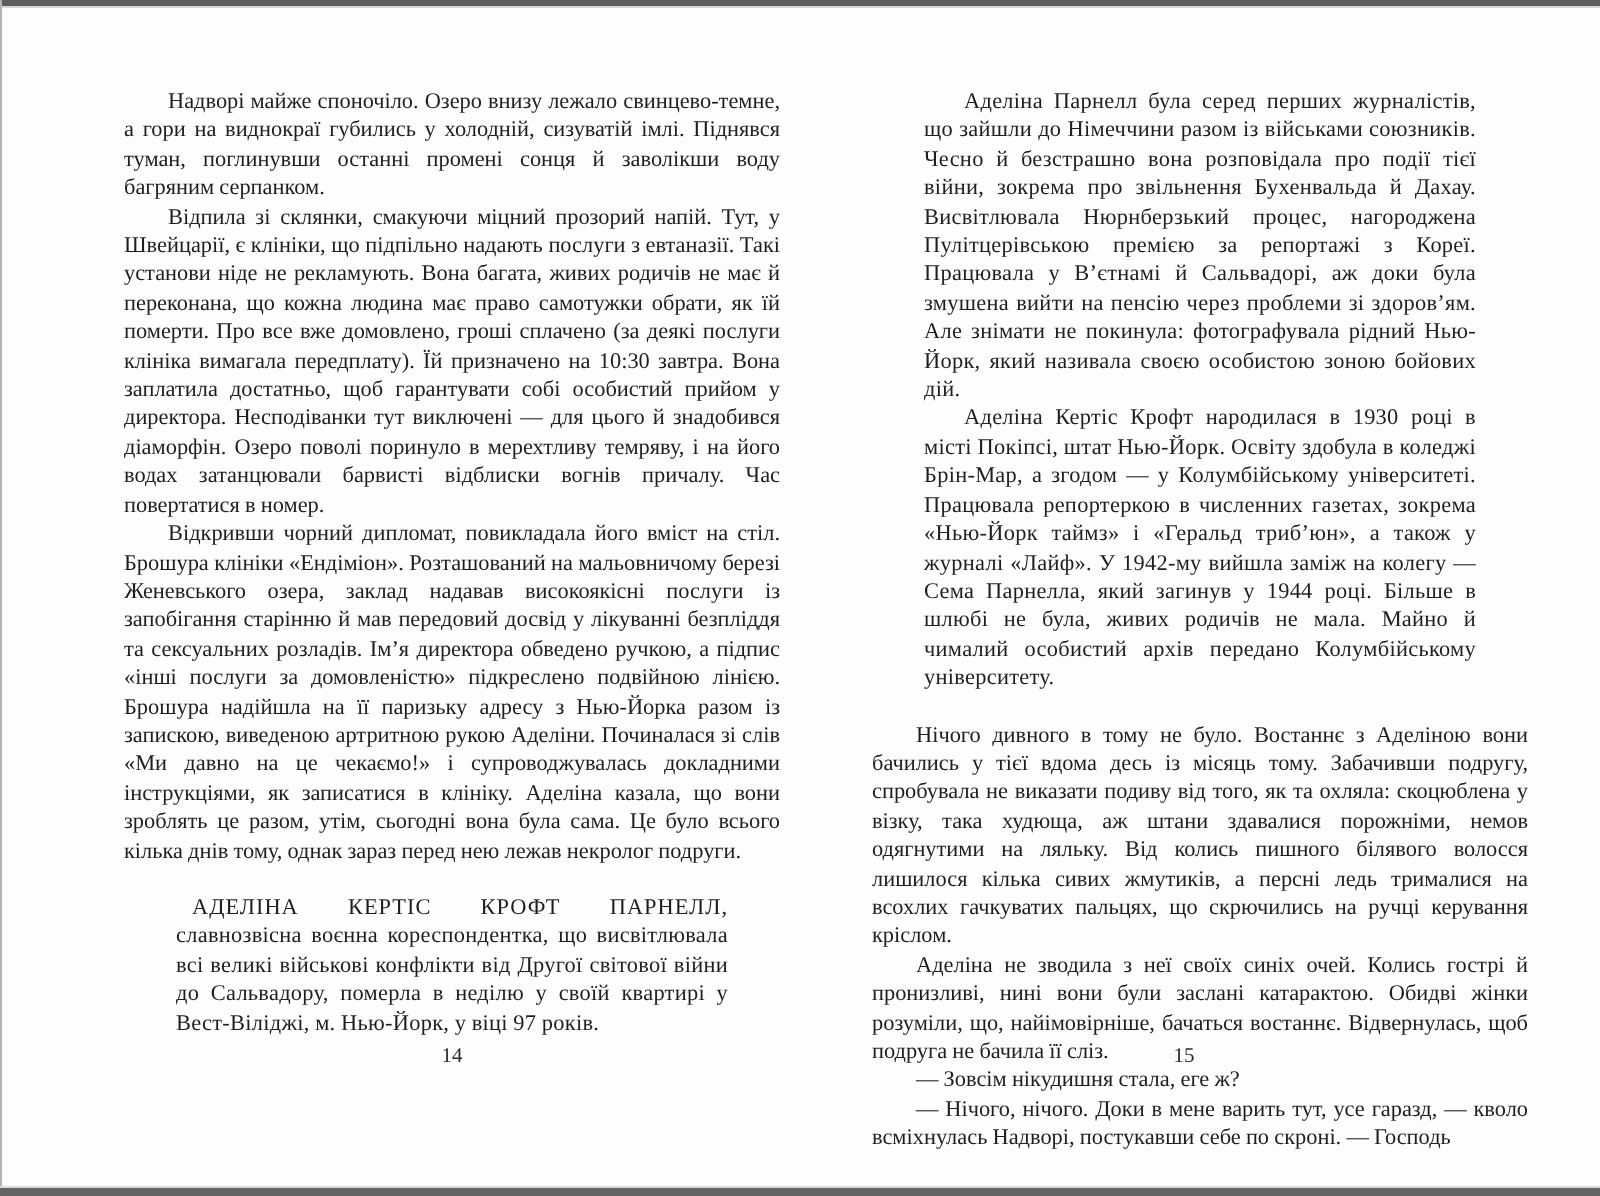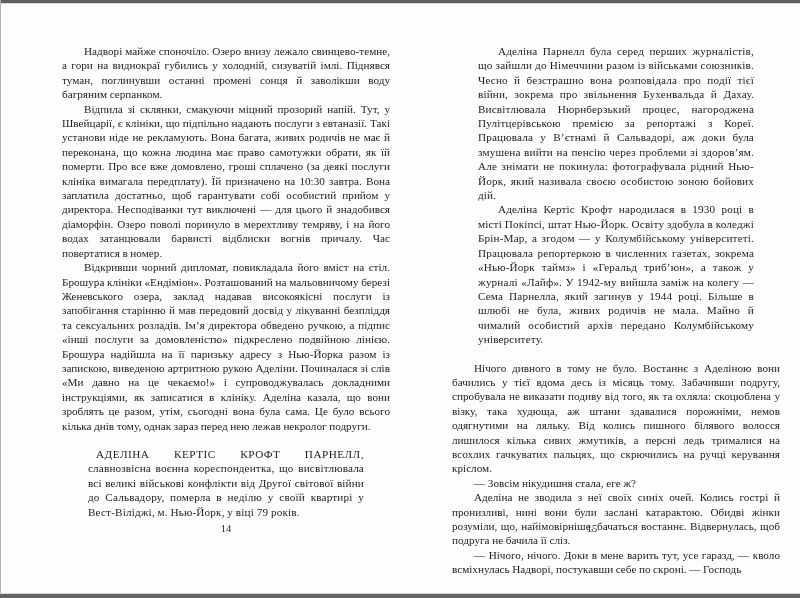--- a/index.html
+++ b/index.html
@@ -34,21 +34,21 @@
   .page {
     position: absolute;
     top: 44px;
     width: 328px;
     color: #1e1e1e;
     font-size: 11.2px;
     line-height: 14.4px;
     text-align: justify;
   }
   .page-left  { left: 62px; }
-  .page-right { left: 452px; }
+  .page-right { left: 436px; }
   .page p {
     margin: 0;
     text-indent: 22px;
     word-spacing: -0.2px;
   }
   .obituary {
     margin: 14px 26px 0 26px;
     letter-spacing: 0.15px;
   }
   .page-right .obituary {
@@ -74,32 +74,32 @@
 <div class="frame">
 
   <div class="edge-top"></div>
   <div class="edge-left"></div>
 
   <div class="page page-left">
     <p>Надворі майже споночіло. Озеро внизу лежало свинцево-темне, а гори на виднокраї губились у холодній, сизуватій імлі. Піднявся туман, поглинувши останні промені сонця й заволікши воду багряним серпанком.</p>
     <p>Відпила зі склянки, смакуючи міцний прозорий напій. Тут, у Швейцарії, є клініки, що підпільно надають послуги з евтаназії. Такі установи ніде не рекламують. Вона багата, живих родичів не має й переконана, що кожна людина має право самотужки обрати, як їй померти. Про все вже домовлено, гроші сплачено (за деякі послуги клініка вимагала передплату). Їй призначено на 10:30 завтра. Вона заплатила достатньо, щоб гарантувати собі особистий прийом у директора. Несподіванки тут виключені — для цього й знадобився діаморфін. Озеро поволі поринуло в мерехтливу темряву, і на його водах затанцювали барвисті відблиски вогнів причалу. Час повертатися в номер.</p>
     <p>Відкривши чорний дипломат, повикладала його вміст на стіл. Брошура клініки «Ендіміон». Розташований на мальовничому березі Женевського озера, заклад надавав високоякісні послуги із запобігання старінню й мав передовий досвід у лікуванні безпліддя та сексуальних розладів. Ім’я директора обведено ручкою, а підпис «інші послуги за домовленістю» підкреслено подвійною лінією. Брошура надійшла на її паризьку адресу з Нью-Йорка разом із запискою, виведеною артритною рукою Аделіни. Починалася зі слів «Ми давно на це чекаємо!» і супроводжувалась докладними інструкціями, як записатися в клініку. Аделіна казала, що вони зроблять це разом, утім, сьогодні вона була сама. Це було всього кілька днів тому, однак зараз перед нею лежав некролог подруги.</p>
     <div class="obituary">
-      <p><span class="lead">АДЕЛІНА КЕРТІС КРОФТ ПАРНЕЛЛ,</span><span> славнозвісна воєнна кореспондентка, що висвітлювала всі великі військові конфлікти від Другої світової війни до Сальвадору, померла в неділю у своїй квартирі у Вест-Віліджі, м. Нью-Йорк, у віці 79 років.</span></p>
+      <p><span class="lead">АДЕЛІНА КЕРТІС КРОФТ ПАРНЕЛЛ,</span><span> славнозвісна воєнна кореспондентка, що висвітлювала всі великі військові конфлікти від Другої світової війни до Сальвадору, померла в неділю у своїй квартирі у Вест-Віліджі, м. Нью-Йорк, у віці 97 років.</span></p>
     </div>
   </div>
 
   <div class="page page-right">
     <div class="obituary">
       <p>Аделіна Парнелл була серед перших журналістів, що зайшли до Німеччини разом із військами союзників. Чесно й безстрашно вона розповідала про події тієї війни, зокрема про звільнення Бухенвальда й Дахау. Висвітлювала Нюрнберзький процес, нагороджена Пулітцерівською премією за репортажі з Кореї. Працювала у В’єтнамі й Сальвадорі, аж доки була змушена вийти на пенсію через проблеми зі здоров’ям. Але знімати не покинула: фотографувала рідний Нью-Йорк, який називала своєю особистою зоною бойових дій.</p>
       <p>Аделіна Кертіс Крофт народилася в 1930 році в місті Покіпсі, штат Нью-Йорк. Освіту здобула в коледжі Брін-Мар, а згодом — у Колумбійському університеті. Працювала репортеркою в численних газетах, зокрема «Нью-Йорк таймз» і «Геральд триб’юн», а також у журналі «Лайф». У 1942-му вийшла заміж на колегу — Сема Парнелла, який загинув у 1944 році. Більше в шлюбі не була, живих родичів не мала. Майно й чималий особистий архів передано Колумбійському університету.</p>
     </div>
     <p>Нічого дивного в тому не було. Востаннє з Аделіною вони бачились у тієї вдома десь із місяць тому. Забачивши подругу, спробувала не виказати подиву від того, як та охляла: скоцюблена у візку, така худюща, аж штани здавалися порожніми, немов одягнутими на ляльку. Від колись пишного білявого волосся лишилося кілька сивих жмутиків, а персні ледь трималися на всохлих гачкуватих пальцях, що скрючились на ручці керування кріслом.</p>
+    <p>Аделіна не зводила з неї своїх синіх очей. Колись гострі й пронизливі, нині вони були заслані катарактою. Обидві жінки розуміли, що, найімовірніше, бачаться востаннє. Відвернулась, щоб подруга не бачила її сліз.</p>
     <p>— Зовсім нікудишня стала, еге ж?</p>
-    <p>Аделіна не зводила з неї своїх синіх очей. Колись гострі й пронизливі, нині вони були заслані катарактою. Обидві жінки розуміли, що, найімовірніше, бачаться востаннє. Відвернулась, щоб подруга не бачила її сліз.</p>
     <p>— Нічого, нічого. Доки в мене варить тут, усе гаразд, — кволо всміхнулась Надворі, постукавши себе по скроні. — Господь</p>
   </div>
 
   <div class="page-number page-number-left">14</div>
   <div class="page-number page-number-right">15</div>
 
   <div class="edge-bottom"></div>
 </div>
 
 </body></html>

